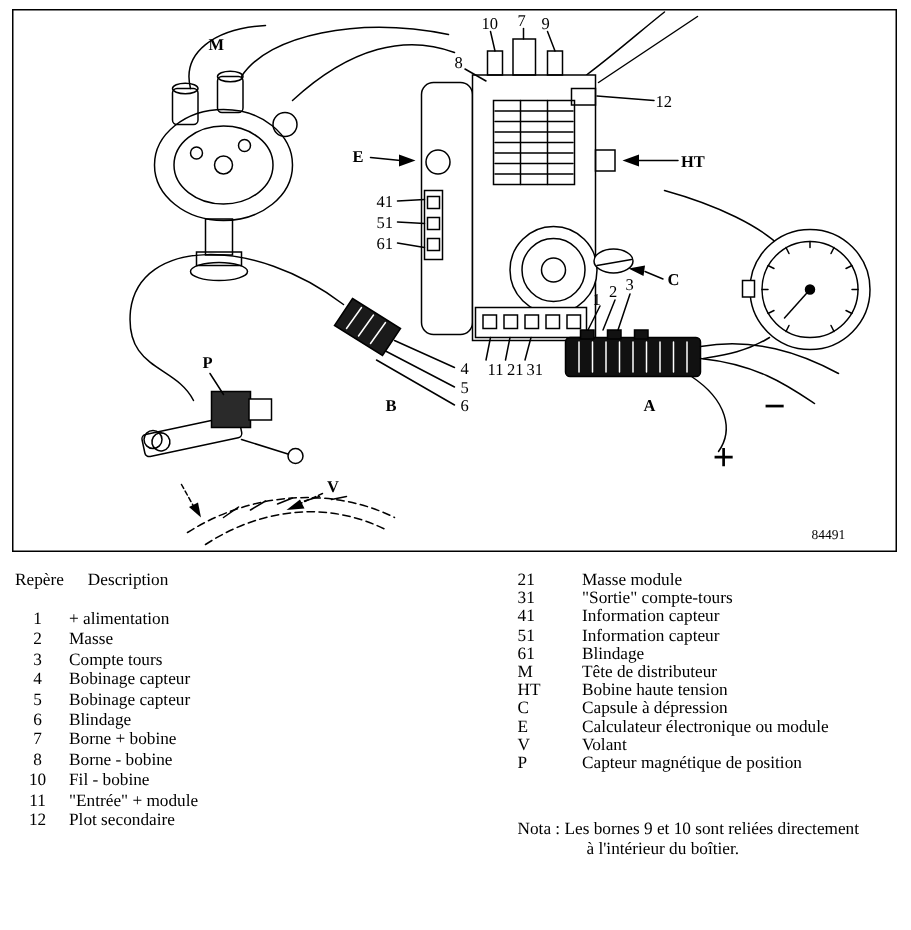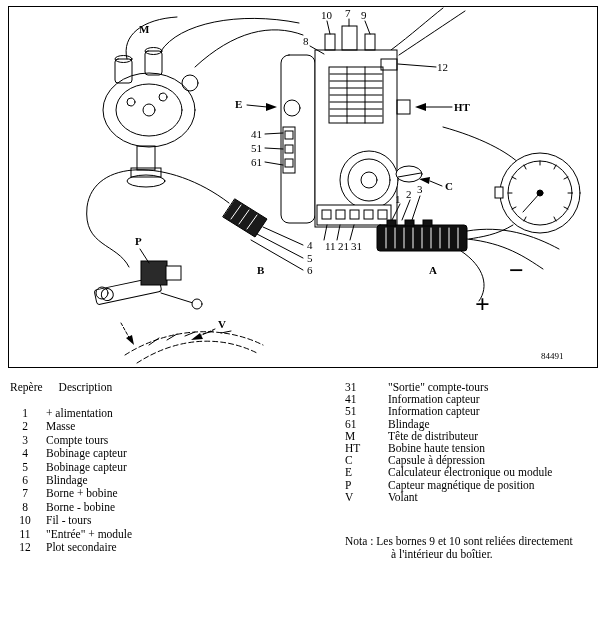--- a/index.html
+++ b/index.html
@@ -267,36 +267,37 @@
     </div>
     <div class="rows" id="left-rows">
         <div class="legend-row"><span class="ref">1</span><span class="desc">+ alimentation</span></div>
         <div class="legend-row"><span class="ref">2</span><span class="desc">Masse</span></div>
         <div class="legend-row"><span class="ref">3</span><span class="desc">Compte tours</span></div>
         <div class="legend-row"><span class="ref">4</span><span class="desc">Bobinage capteur</span></div>
         <div class="legend-row"><span class="ref">5</span><span class="desc">Bobinage capteur</span></div>
         <div class="legend-row"><span class="ref">6</span><span class="desc">Blindage</span></div>
         <div class="legend-row"><span class="ref">7</span><span class="desc">Borne + bobine</span></div>
         <div class="legend-row"><span class="ref">8</span><span class="desc">Borne - bobine</span></div>
-        <div class="legend-row"><span class="ref">10</span><span class="desc">Fil - tours</span></div>
+        <div class="legend-row"><span class="ref">10</span><span class="desc">Fil - bobine</span></div>
         <div class="legend-row"><span class="ref">11</span><span class="desc">"Entrée" + module</span></div>
         <div class="legend-row"><span class="ref">12</span><span class="desc">Plot secondaire</span></div>
       </div>
   </div>
   <div class="col-right">
     <div class="rows" id="right-rows">
+        <div class="legend-row"><span class="ref">21</span><span class="desc">Masse module</span></div>
         <div class="legend-row"><span class="ref">31</span><span class="desc">"Sortie" compte-tours</span></div>
         <div class="legend-row"><span class="ref">41</span><span class="desc">Information capteur</span></div>
         <div class="legend-row"><span class="ref">51</span><span class="desc">Information capteur</span></div>
         <div class="legend-row"><span class="ref">61</span><span class="desc">Blindage</span></div>
         <div class="legend-row"><span class="ref">M</span><span class="desc">Tête de distributeur</span></div>
         <div class="legend-row"><span class="ref">HT</span><span class="desc">Bobine haute tension</span></div>
         <div class="legend-row"><span class="ref">C</span><span class="desc">Capsule à dépression</span></div>
         <div class="legend-row"><span class="ref">E</span><span class="desc">Calculateur électronique ou module</span></div>
+        <div class="legend-row"><span class="ref">V</span><span class="desc">Volant</span></div>
         <div class="legend-row"><span class="ref">P</span><span class="desc">Capteur magnétique de position</span></div>
-        <div class="legend-row"><span class="ref">V</span><span class="desc">Volant</span></div>
       </div>
     <div class="nota">
       <div class="l1">Nota : Les bornes 9 et 10 sont reliées directement</div>
       <div class="l2">à l'intérieur du boîtier.</div>
     </div>
   </div>
 </div>
 
 </body></html>

